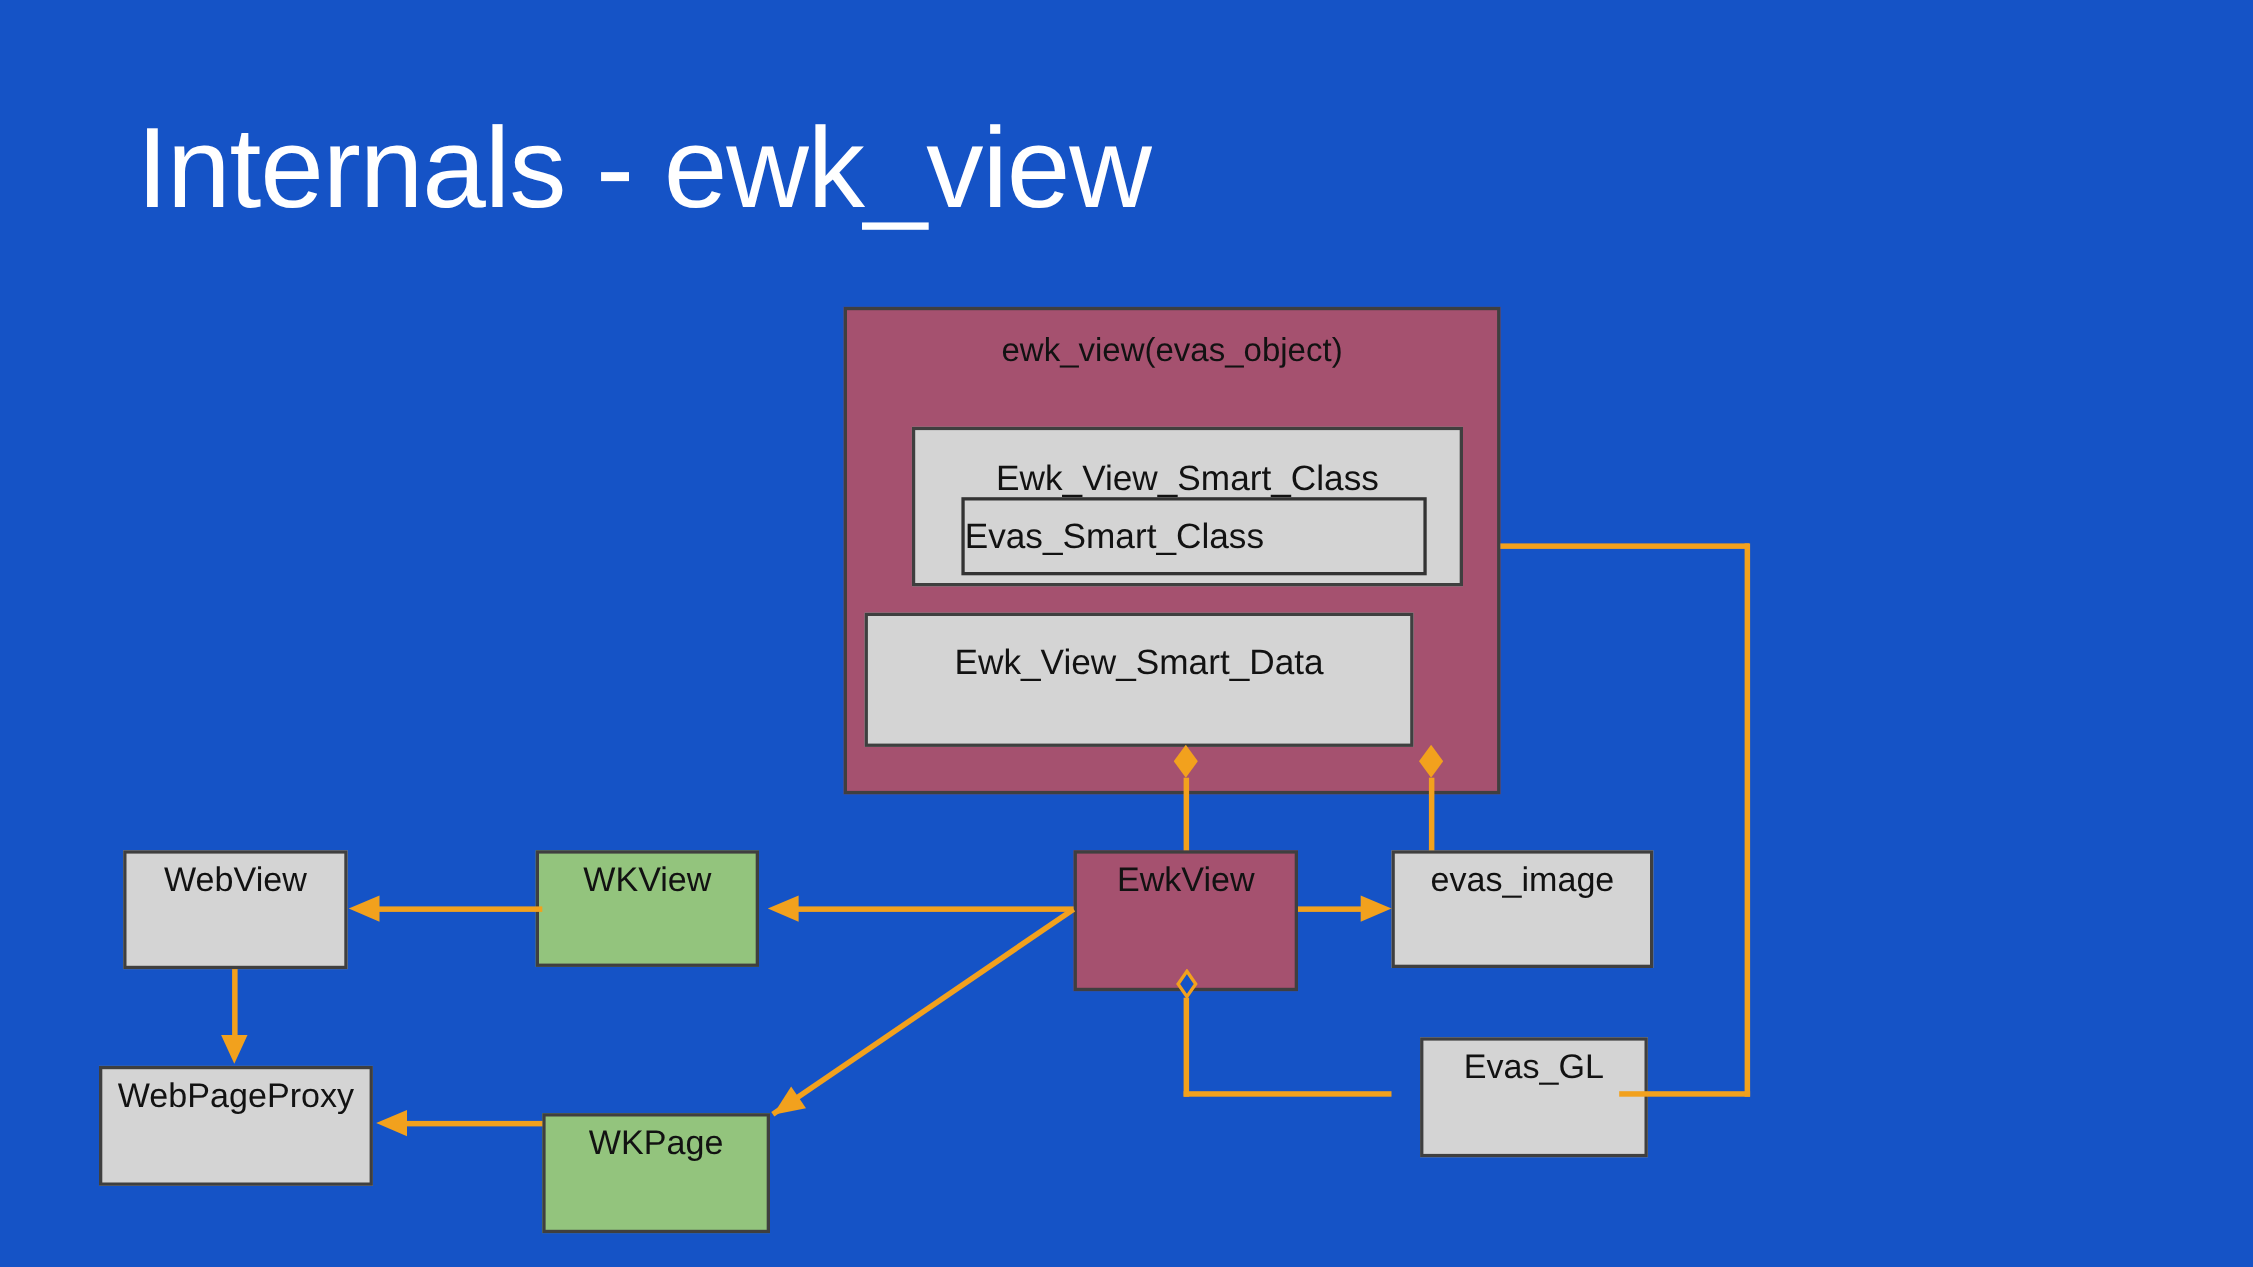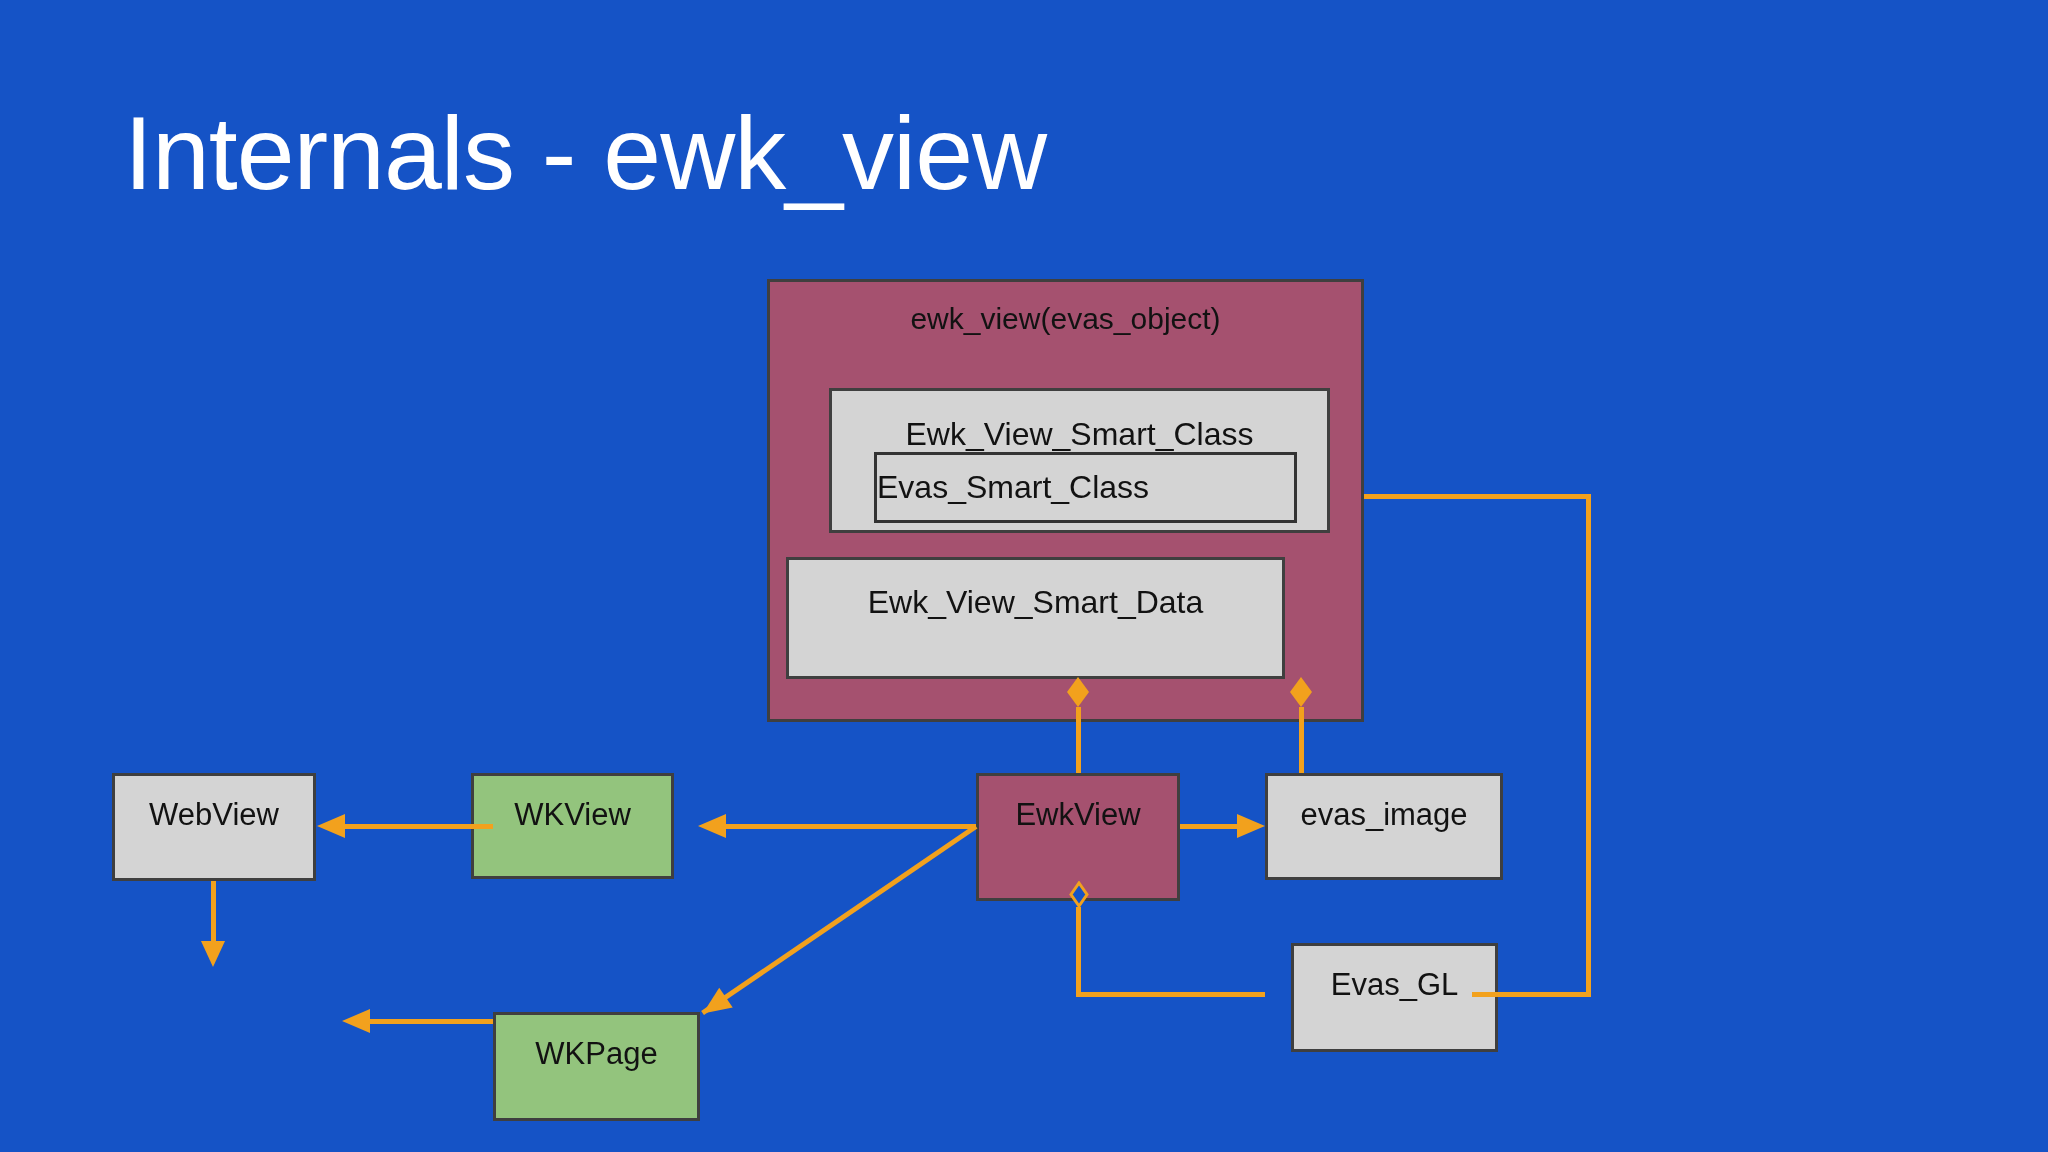--- a/index.html
+++ b/index.html
@@ -31,23 +31,23 @@
   }
   .fill-maroon{background:var(--c-maroon,#a5516f);}
   .fill-gray{background:var(--c-gray,#d4d4d4);}
   .fill-green{background:var(--c-green,#93c47d);}
 
   #box-container{left:767px;top:279px;width:597px;height:443px;padding-top:20px;font-size:30px;}
   #box-smartclass{left:829px;top:388px;width:501px;height:145px;padding-top:25px;font-size:32px;}
   #box-evassmart{left:874px;top:452px;width:423px;height:71px;display:flex;align-items:center;justify-content:flex-start;font-size:32px;border-color:#333;}
   #box-smartdata{left:786px;top:557px;width:499px;height:122px;padding-top:24px;font-size:32px;}
 
-  .node{padding-top:21px;}
+  .node{padding-top:6px;}
   #n-webview{left:112px;top:773px;width:204px;height:108px;}
-  #n-wkview{left:471px;top:773px;width:203px;height:106px;}
+  #n-wkview{left:487px;top:773px;width:203px;height:106px;}
   #n-ewkview{left:976px;top:773px;width:204px;height:128px;}
   #n-evasimage{left:1265px;top:773px;width:238px;height:107px;text-align:center;}
   #n-webpageproxy{left:90px;top:969px;width:249px;height:109px;}
   #n-wkpage{left:493px;top:969px;width:207px;height:109px;margin-top:43px;}
   #n-evasgl{left:1291px;top:943px;width:207px;height:109px;}
 
   
   .hline{position:absolute;height:5px;background:var(--c-orange,#f2a11d);}
   .vline{position:absolute;width:5px;background:var(--c-orange,#f2a11d);}
   .arrow{position:absolute;width:0;height:0;}
@@ -110,20 +110,23 @@
   </div>
   <div class="box node fill-green" id="n-wkview">
     <span>WKView</span>
   </div>
   <div class="box node fill-maroon" id="n-ewkview">
     <span>EwkView</span>
   </div>
   <div class="box node fill-gray" id="n-evasimage">
     <span>evas_image</span>
   </div>
+  <div class="box node fill-gray" id="n-webpageproxy">
+    <span>WebPageProxy</span>
+  </div>
   <div class="box node fill-green" id="n-wkpage">
     <span>WKPage</span>
   </div>
   <div class="box node fill-gray" id="n-evasgl">
     <span>Evas_GL</span>
   </div>
 
   <div class="hline" id="c-wkv-wv-line"></div>
   <div class="arrow arrow-left" id="c-wkv-wv-head"></div>
 

